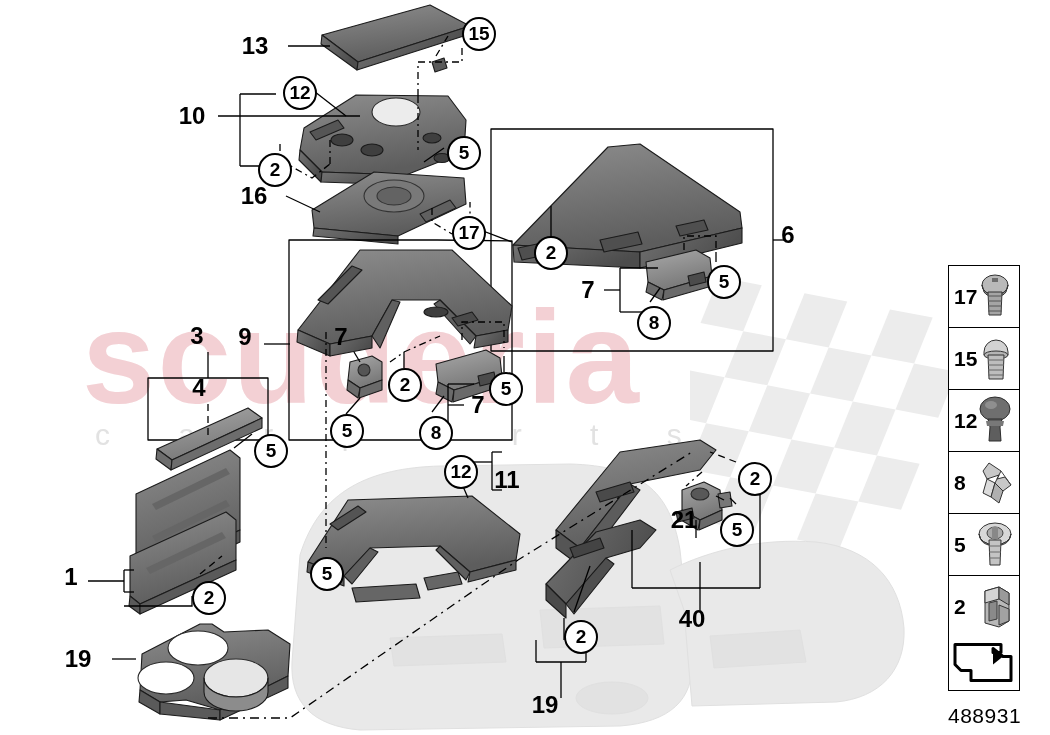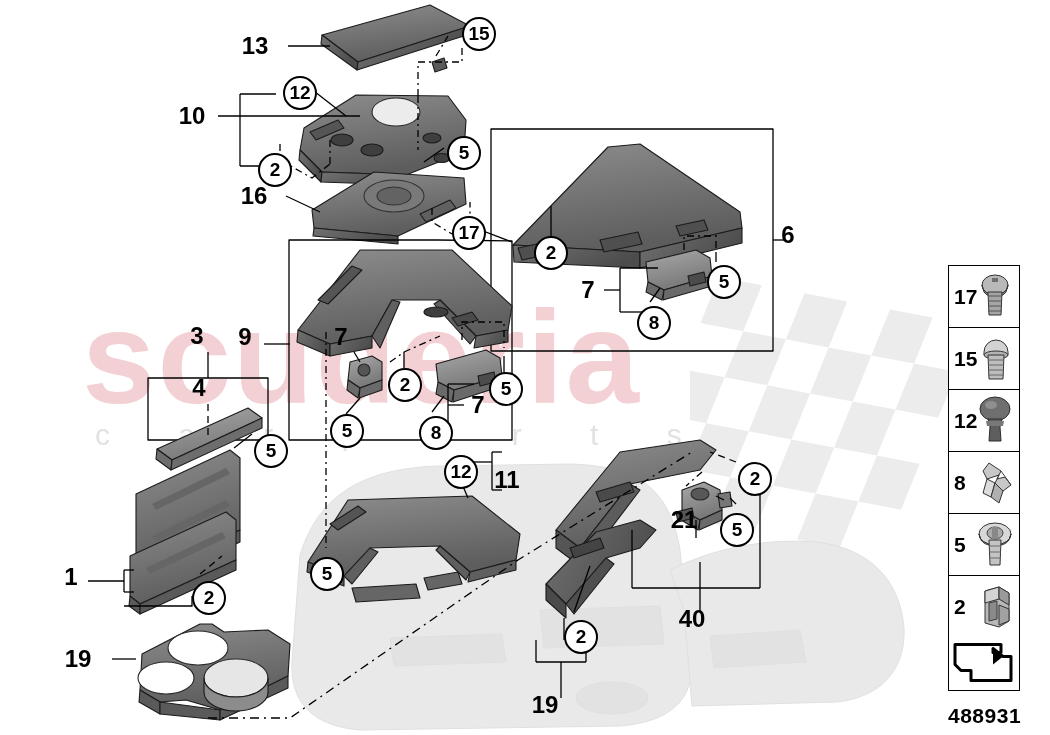--- a/index.html
+++ b/index.html
@@ -33,21 +33,21 @@
   .lrow{position:relative;height:62px;border:1.4px solid #000;border-bottom:none;
         box-sizing:border-box;background:#fff;}
   .lrow:last-of-type{border-bottom:1.4px solid #000;}
   .lnum{position:absolute;left:5px;top:50%;transform:translateY(-50%);
         font-size:21px;font-weight:700;}
   .lart{position:absolute;right:4px;top:50%;transform:translateY(-50%);
         width:40px;height:52px;}
   #dirbox{position:relative;height:54px;border:1.4px solid #000;border-top:none;
           box-sizing:border-box;background:#fff;}
   #dgnum{position:absolute;left:948px;top:704px;width:72px;text-align:center;
-         font-size:21px;font-weight:700;letter-spacing:.5px;z-index:7;}
+         font-size:21px;font-weight:400;letter-spacing:.5px;z-index:7;}
 </style>
 </head>
 <body>
 
 <div id="stage">
 
   <div class="wm" id="wm-brand">scuderia</div>
   <div class="wm" id="wm-sub">c a r p a r t s</div>
 
   <svg class="wm" id="wm-flag" viewBox="0 0 330 300">

